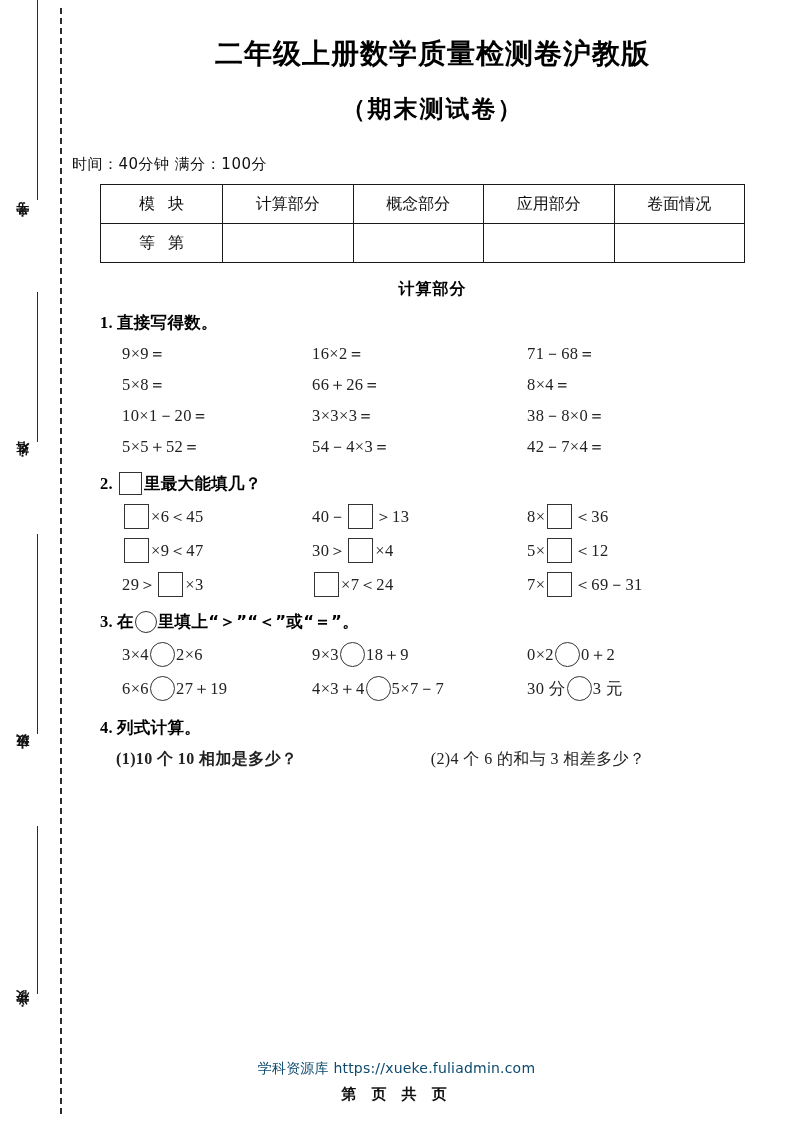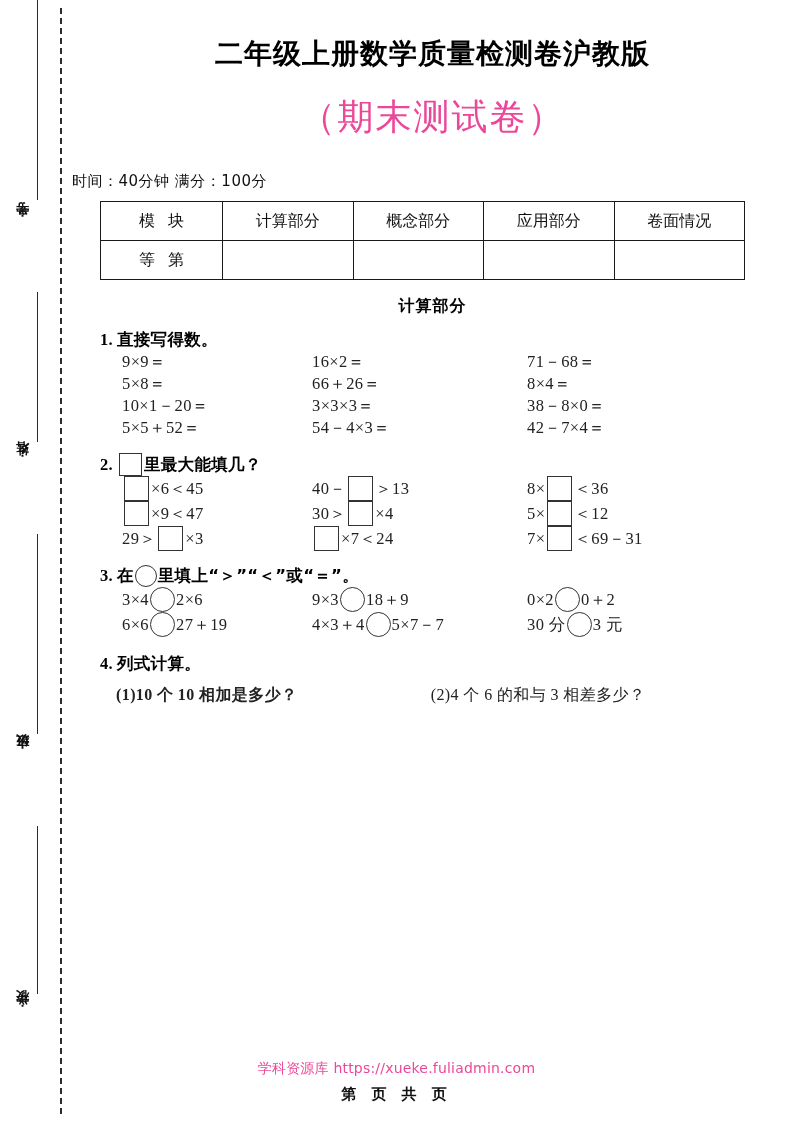--- a/index.html
+++ b/index.html
@@ -65,24 +65,24 @@
     font-weight: bold;
     letter-spacing: 1px;
     color: #000;
     line-height: 1.25;
   }
   .title-sub {
     margin: 0;
     padding-top: 22px;
     text-align: center;
     font-family: "DejaVu Sans", "Liberation Sans", sans-serif;
-    font-size: 36px;
-    font-weight: normal;
+    font-size: 24px;
+    font-weight: bold;
     letter-spacing: 2px;
-    color: #ec4899;
+    color: #000000;
   }
 
   .meta-line {
     margin: 0;
     padding-top: 30px;
     padding-right: 56px;
     font-family: "DejaVu Sans", "Liberation Sans", sans-serif;
     font-size: 15px;
     color: #111;
     letter-spacing: 0.5px;
@@ -138,20 +138,21 @@
   }
   .q-num {
     font-family: "Liberation Serif", "DejaVu Serif", serif;
     font-weight: bold;
     font-size: 16.5px;
     margin-right: 4px;
   }
 
   .row {
     display: flex;
+    margin-top: 9px;
   }
   .cell {
     font-family: "Liberation Serif", "DejaVu Serif", serif;
     font-size: 16.5px;
     color: #222;
     letter-spacing: 0.4px;
     display: flex;
     align-items: center;
     white-space: nowrap;
   }
@@ -205,21 +206,21 @@
   .s2 { width: 340px; }
 
   
   .watermark {
     position: absolute;
     left: 0; right: 0;
     top: 1060px;
     text-align: center;
     font-family: "DejaVu Sans", "Liberation Sans", sans-serif;
     font-size: 14px;
-    color: #ec4899;
+    color: #0c4a6e;
     letter-spacing: 0.2px;
   }
   .page-foot {
     position: absolute;
     left: 0; right: 0;
     top: 1085px;
     text-align: center;
     font-family: "DejaVu Sans", "Liberation Sans", sans-serif;
     font-size: 15px;
     font-weight: bold;

